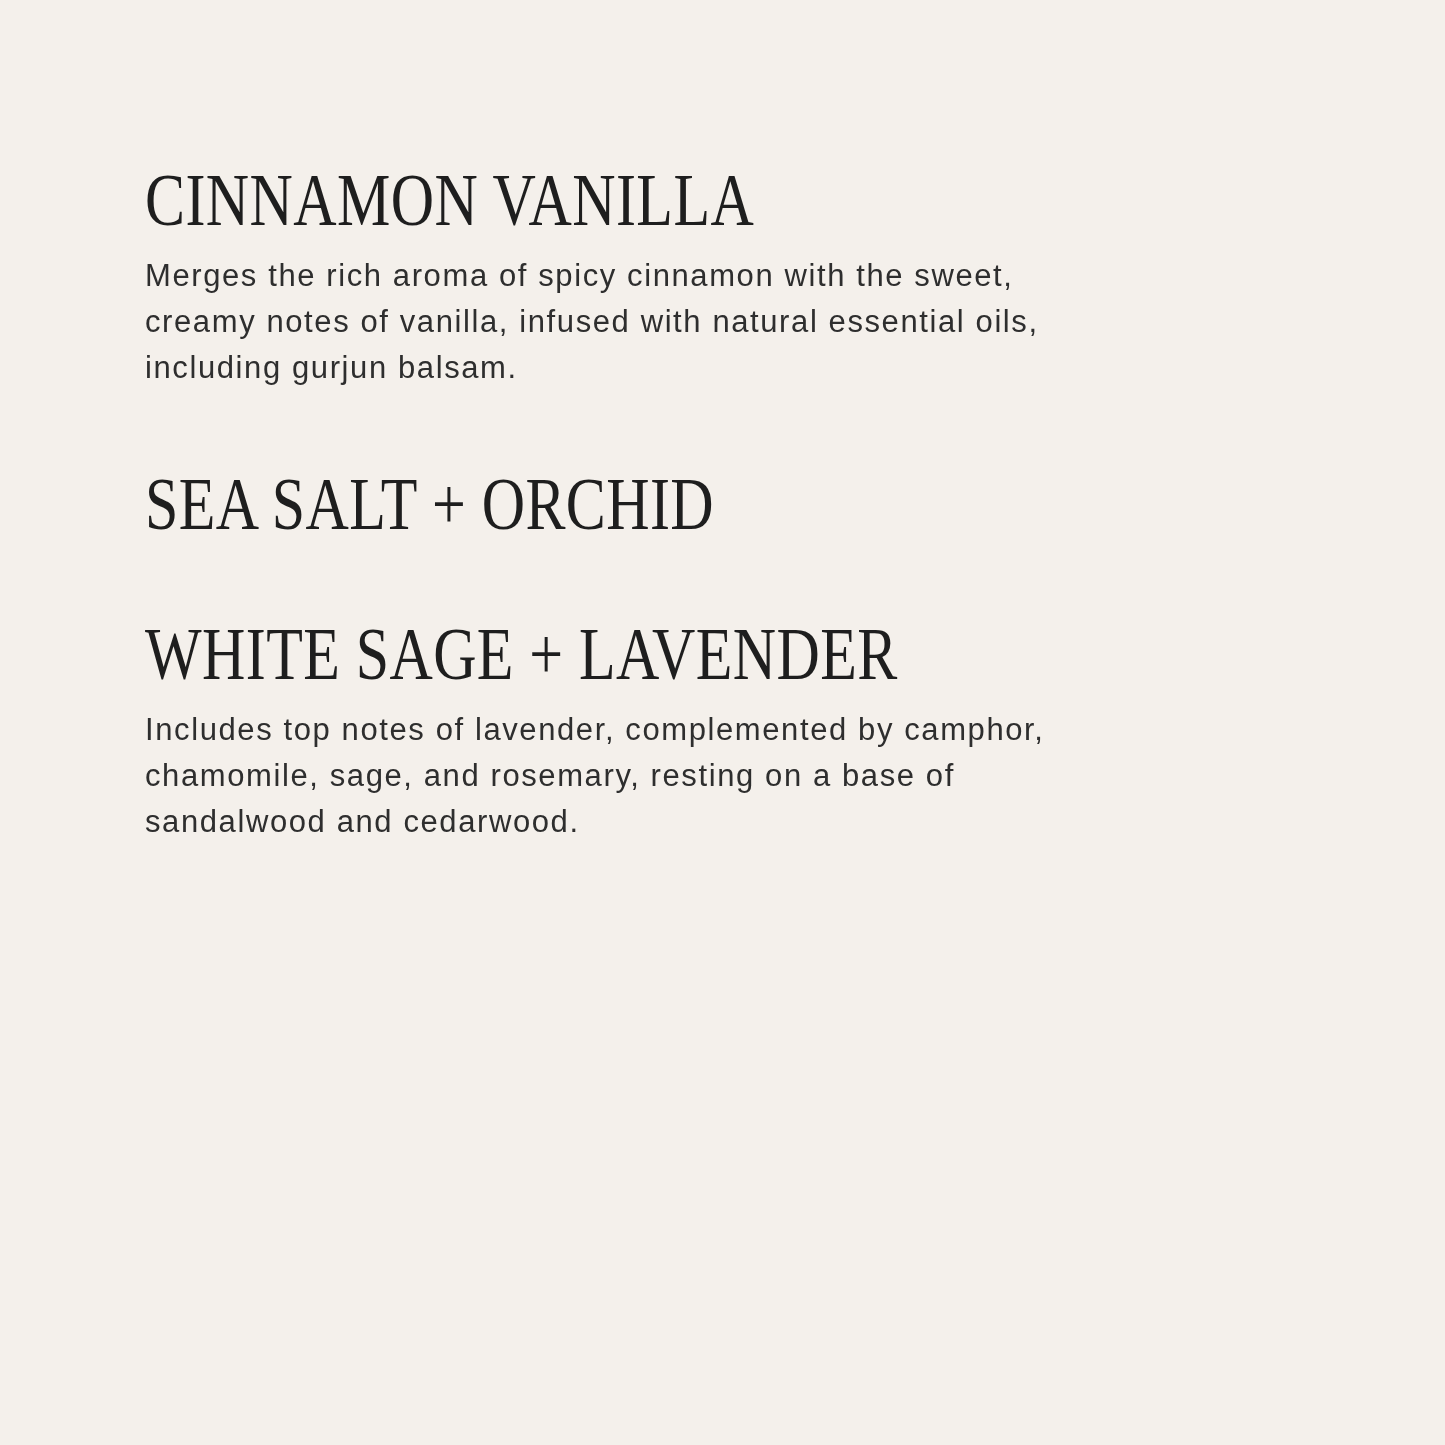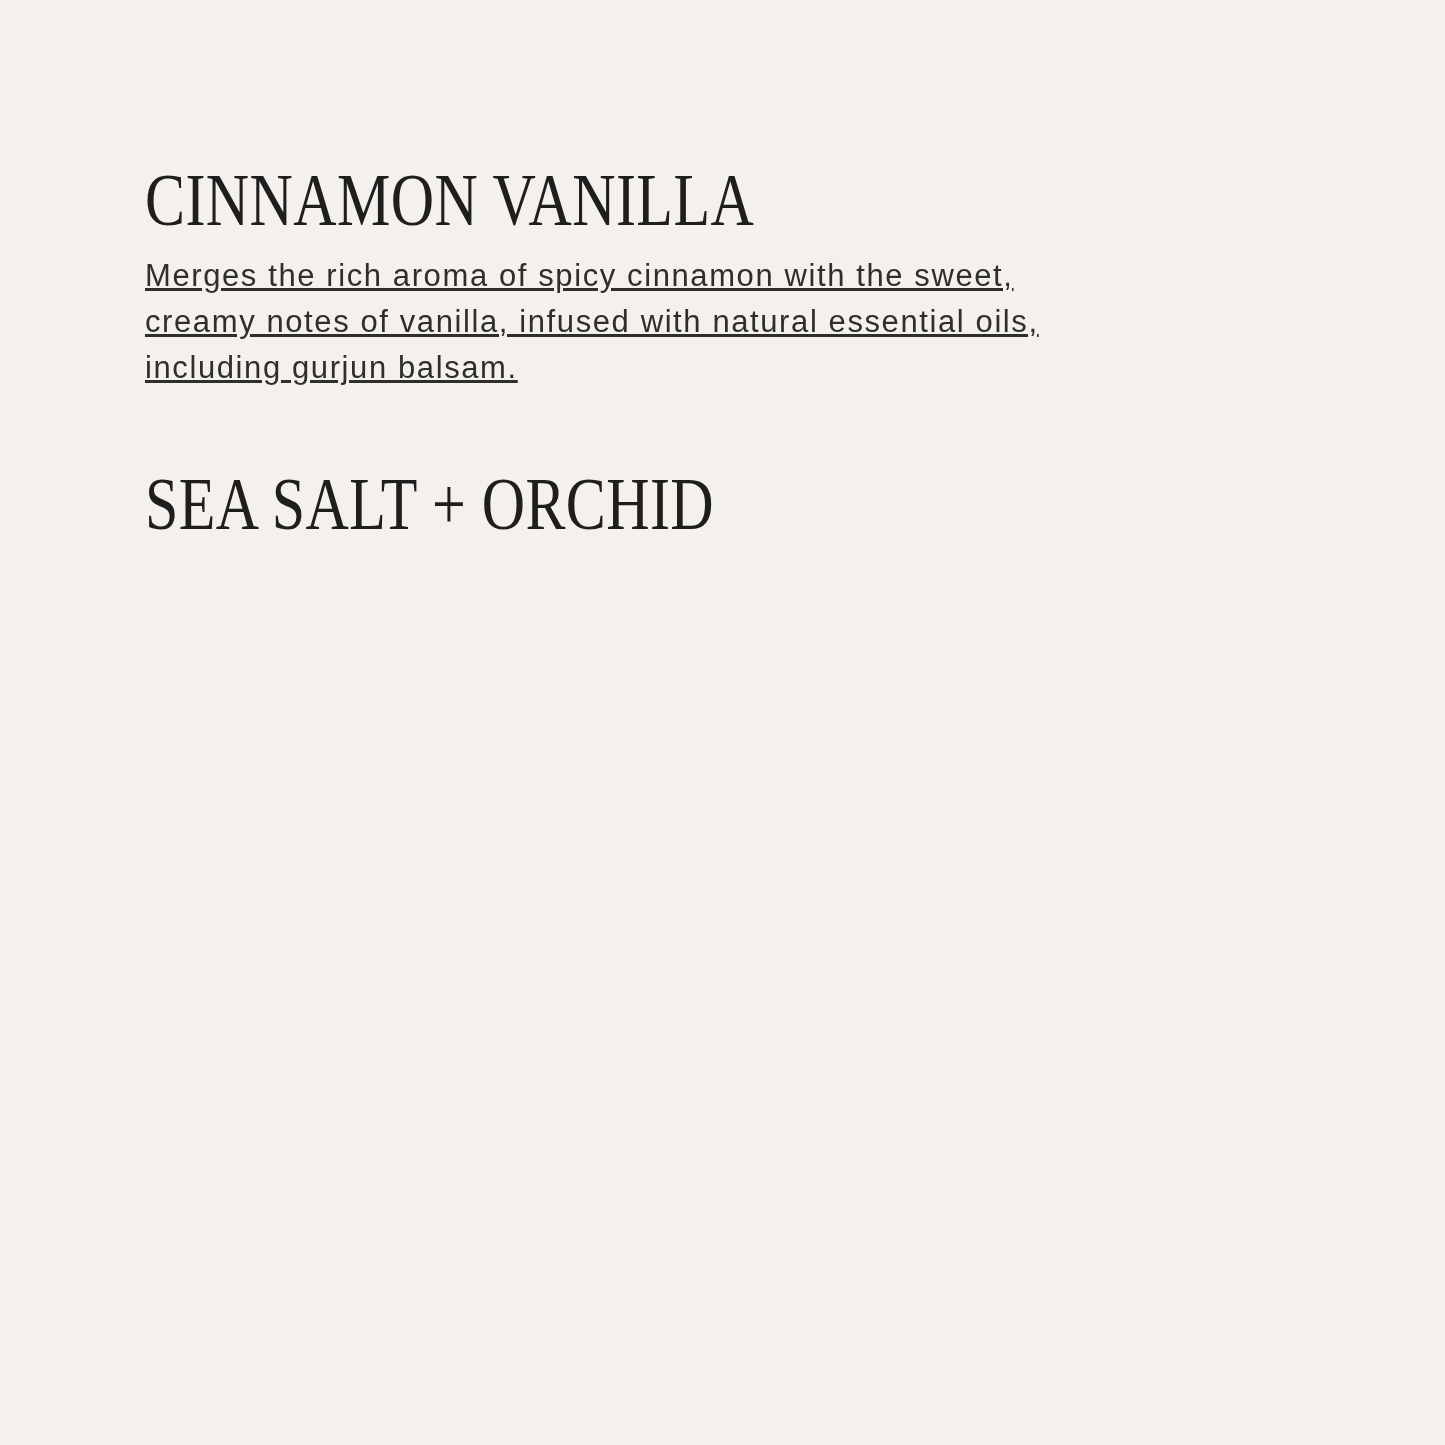--- a/index.html
+++ b/index.html
@@ -36,34 +36,39 @@
   }
   .scent-description {
     margin: 0;
     font-family: "Liberation Sans", "DejaVu Sans", sans-serif;
     font-size: 31px;
     line-height: 46px;
     letter-spacing: 1.6px;
     color: #2e2e2e;
     white-space: pre-line;
     max-width: 1200px;
-    text-decoration: underline;
   }
 </style>
 </head>
 <body>
 
 <div class="page">
 
   <section class="scent-section">
     <h2 class="scent-heading">CINNAMON VANILLA</h2>
     <p class="scent-description">Merges the rich aroma of spicy cinnamon with the sweet,
 creamy notes of vanilla, infused with natural essential oils,
 including gurjun balsam.</p>
   </section>
 
 
   <section class="scent-section">
     <h2 class="scent-heading">SEA SALT + ORCHID</h2>
   </section>
 
+  <section class="scent-section">
+    <h2 class="scent-heading">WHITE SAGE + LAVENDER</h2>
+    <p class="scent-description">Includes top notes of lavender, complemented by camphor,
+chamomile, sage, and rosemary, resting on a base of
+sandalwood and cedarwood.</p>
+  </section>
 
 </div>
 
 </body></html>

